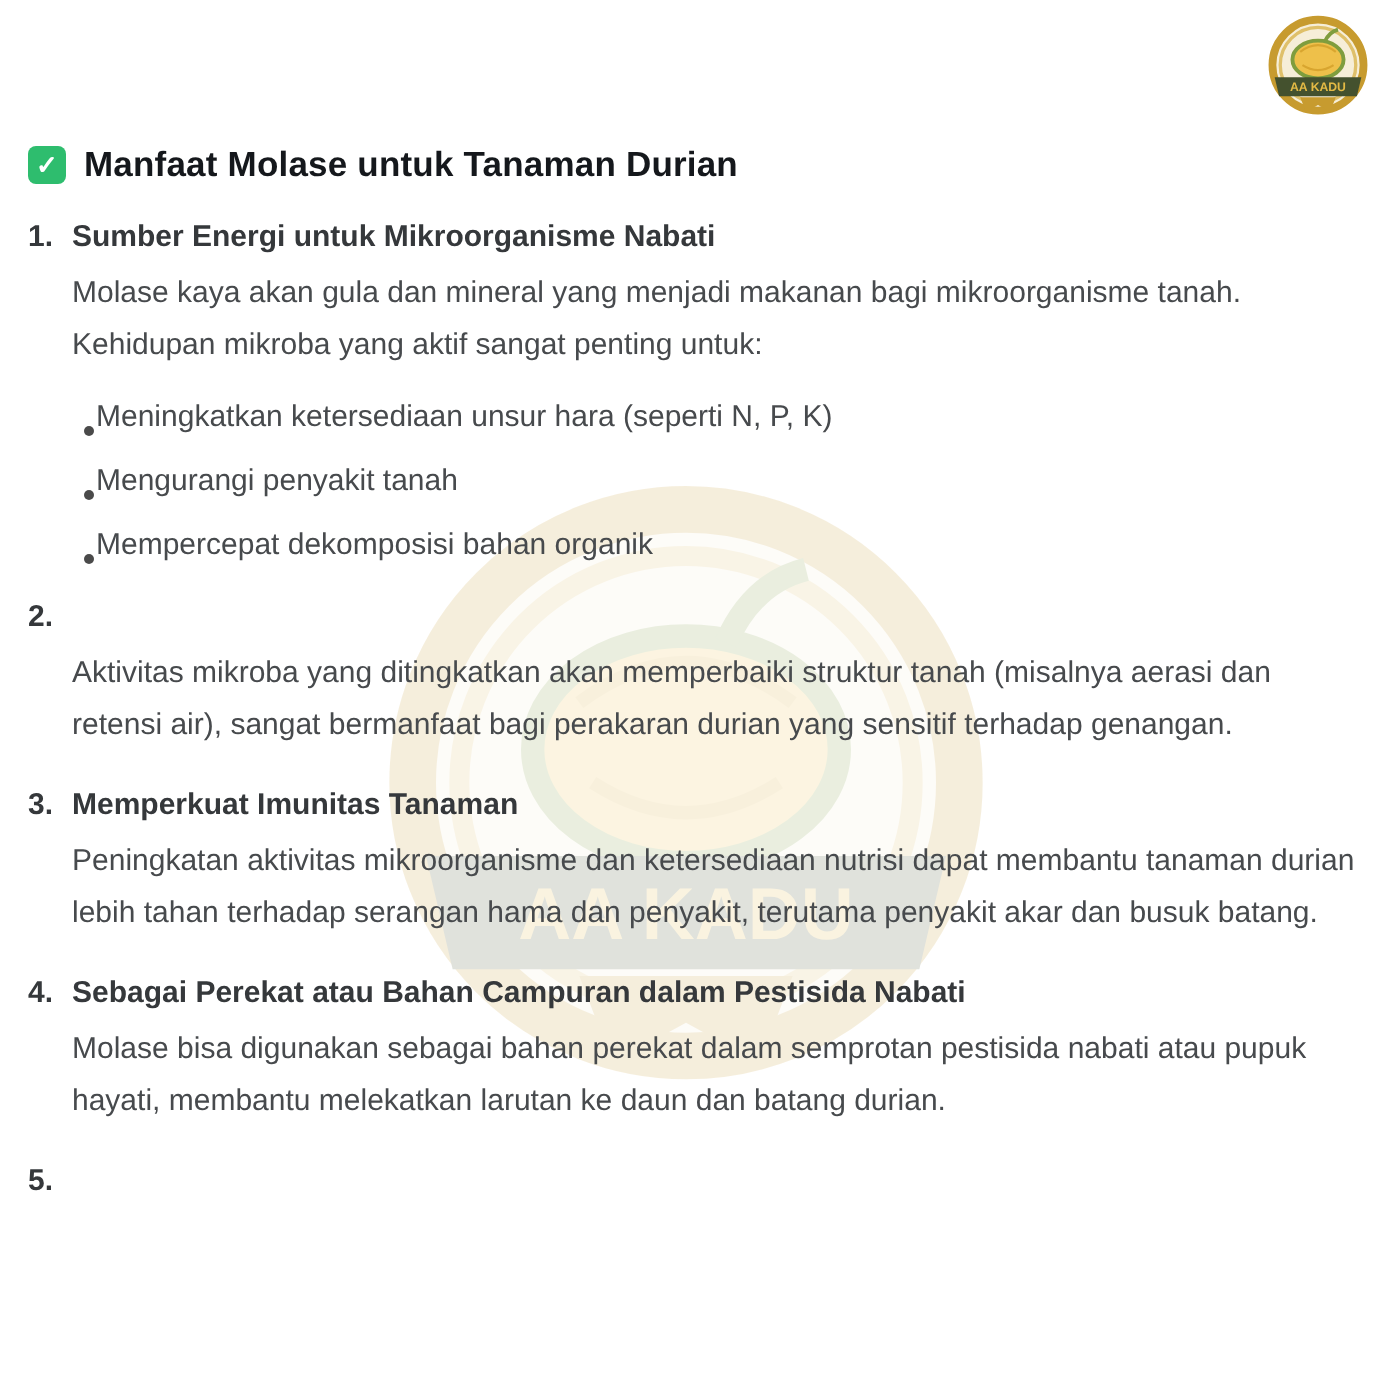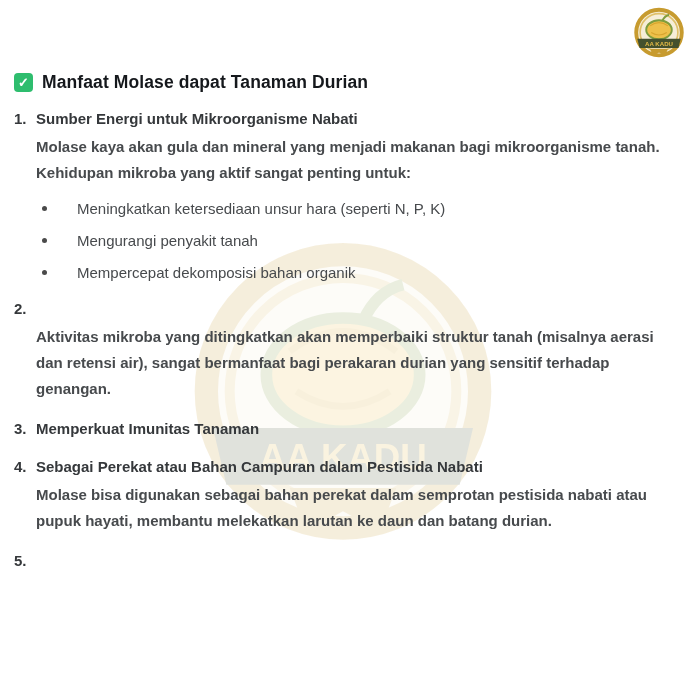--- a/index.html
+++ b/index.html
@@ -20,23 +20,23 @@
   .title-row { display:flex; align-items:center; gap:9px; margin:0 0 15px 0; }
   .check-icon { width:19px; height:19px; flex:none; background:#2ebd6e; border-radius:4px;
                 color:#fff; display:flex; align-items:center; justify-content:center;
                 font-size:13px; font-weight:bold; line-height:1; }
   h1.page-title { margin:0; font-size:17.5px; font-weight:700; color:#15181c; letter-spacing:0.1px; }
 
   ol.sections { list-style:none; margin:0; padding:0; }
   li.section { margin-bottom:16px; }
   .sec-head { display:flex; font-weight:700; font-size:15px; color:#35383b; line-height:22px; }
   .sec-num { width:22px; flex:none; }
-  p.sec-body { margin:4px 0 0 22px; font-size:15px; color:#474a4d; line-height:26px;font-weight:bold; }
+  p.sec-body { margin:4px 0 0 22px; font-size:15px; color:#474a4d; line-height:26px; }
   ul.bullets { list-style:none; margin:13px 0 2px 28px; padding:0; }
-  ul.bullets li { display:flex; align-items:center; gap:30px; margin-bottom:13px;
+  ul.bullets li { display:flex; align-items:flex-end; gap:1px; margin-bottom:13px;
                   font-size:15px; color:#474a4d; line-height:19px; }
   .bullet-dot { width:5px; height:5px; border-radius:50%; background:#4a4a4a; flex:none; }
 
   .defs-holder { position:absolute; width:0; height:0; overflow:hidden; }
 </style>
 </head>
 <body>
 
 <div class="page">
 
@@ -64,21 +64,21 @@
   <div class="watermark">
     <svg viewBox="0 0 100 108">
       <use href="#aakadu-logo"></use>
     </svg>
   </div>
 
   <div class="content">
 
     <div class="title-row">
       <span class="check-icon">✓</span>
-      <h1 class="page-title">Manfaat Molase dapat Tanaman Durian</h1>
+      <h1 class="page-title">Manfaat Molase untuk Tanaman Durian</h1>
     </div>
 
     <ol class="sections">
 
       <li class="section">
         <div class="sec-head">
           <span class="sec-num">1.</span>
           <span>Sumber Energi untuk Mikroorganisme Nabati</span>
         </div>
         <p class="sec-body">Molase kaya akan gula dan mineral yang menjadi makanan bagi mikroorganisme tanah. Kehidupan mikroba yang aktif sangat penting untuk:</p>
@@ -103,20 +103,21 @@
           <span class="sec-num">2.</span>
         </div>
         <p class="sec-body">Aktivitas mikroba yang ditingkatkan akan memperbaiki struktur tanah (misalnya aerasi dan retensi air), sangat bermanfaat bagi perakaran durian yang sensitif terhadap genangan.</p>
       </li>
 
       <li class="section">
         <div class="sec-head">
           <span class="sec-num">3.</span>
           <span>Memperkuat Imunitas Tanaman</span>
         </div>
+        <p class="sec-body">Peningkatan aktivitas mikroorganisme dan ketersediaan nutrisi dapat membantu tanaman durian lebih tahan terhadap serangan hama dan penyakit, terutama penyakit akar dan busuk batang.</p>
       </li>
 
       <li class="section">
         <div class="sec-head">
           <span class="sec-num">4.</span>
           <span>Sebagai Perekat atau Bahan Campuran dalam Pestisida Nabati</span>
         </div>
         <p class="sec-body">Molase bisa digunakan sebagai bahan perekat dalam semprotan pestisida nabati atau pupuk hayati, membantu melekatkan larutan ke daun dan batang durian.</p>
       </li>
 

